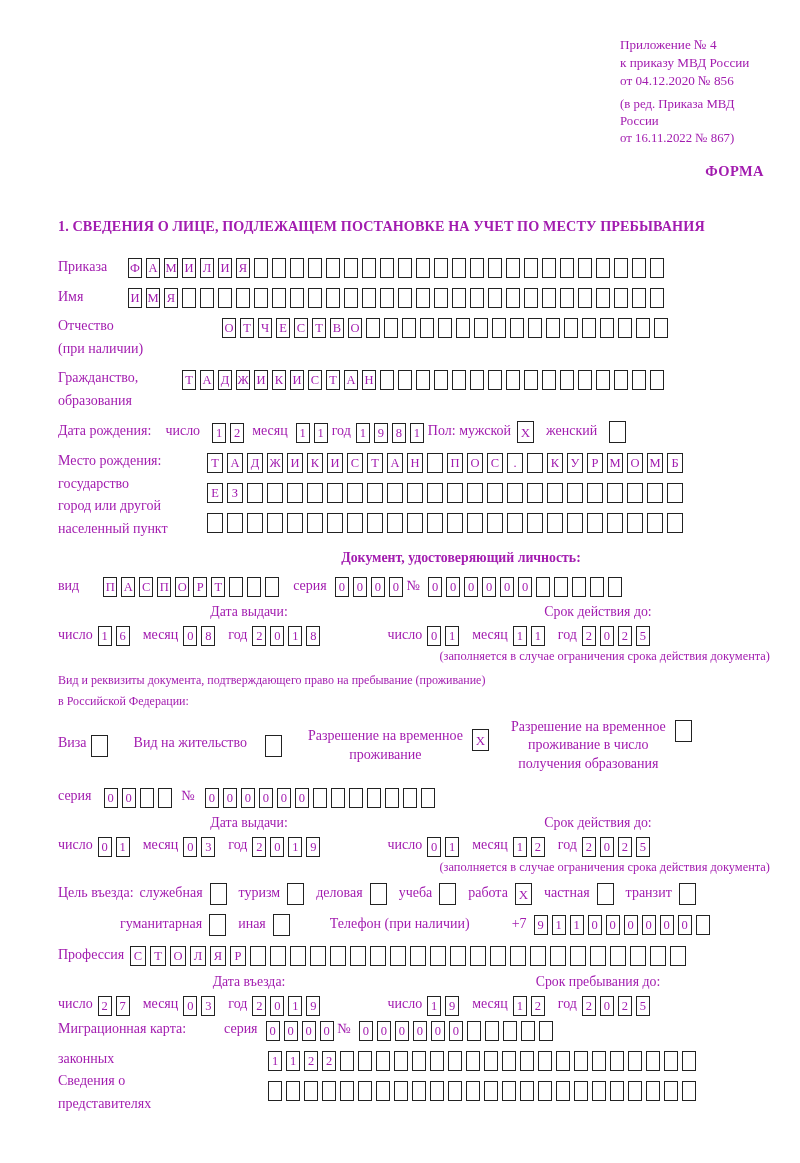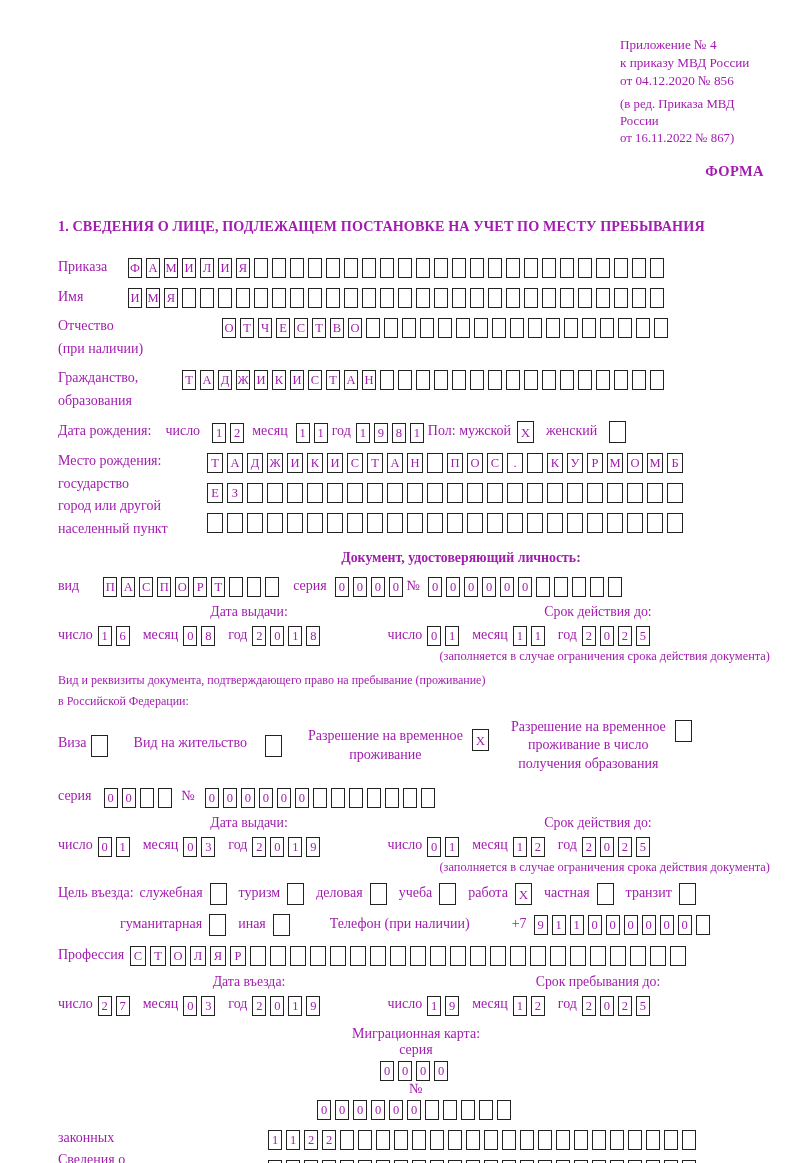--- a/index.html
+++ b/index.html
@@ -55,21 +55,21 @@
   .plain { line-height:1.75; font-size:12px; }
   
   .visa-row { display:flex; align-items:center; margin-top:6px; margin-bottom:12px;font-family:Liberation Serif, serif; }
   .visa-row .opt { display:flex; align-items:flex-start; }
   .visa-row .optlbl { line-height:1.3; }
   .visa-row .center { text-align:center; }
   .visa-row .cb { margin-left:9px; margin-top:0; }
   
   .purpose .cb { margin:0 8px 0 7px; }
   .purpose span.t { line-height:24px; }
-  .mt4 { margin-top:4px; } .mt8 { margin-top:8px; } .mt10 { margin-top:10px;flex-direction:column; }
+  .mt4 { margin-top:4px; } .mt8 { margin-top:8px; } .mt10 { margin-top:2px; }
 </style>
 </head>
 <body>
 
 <div class="page">
 
   <div class="appendix">
     <div>Приложение № 4</div>
     <div>к приказу МВД России</div>
     <div>от 04.12.2020 № 856</div>

